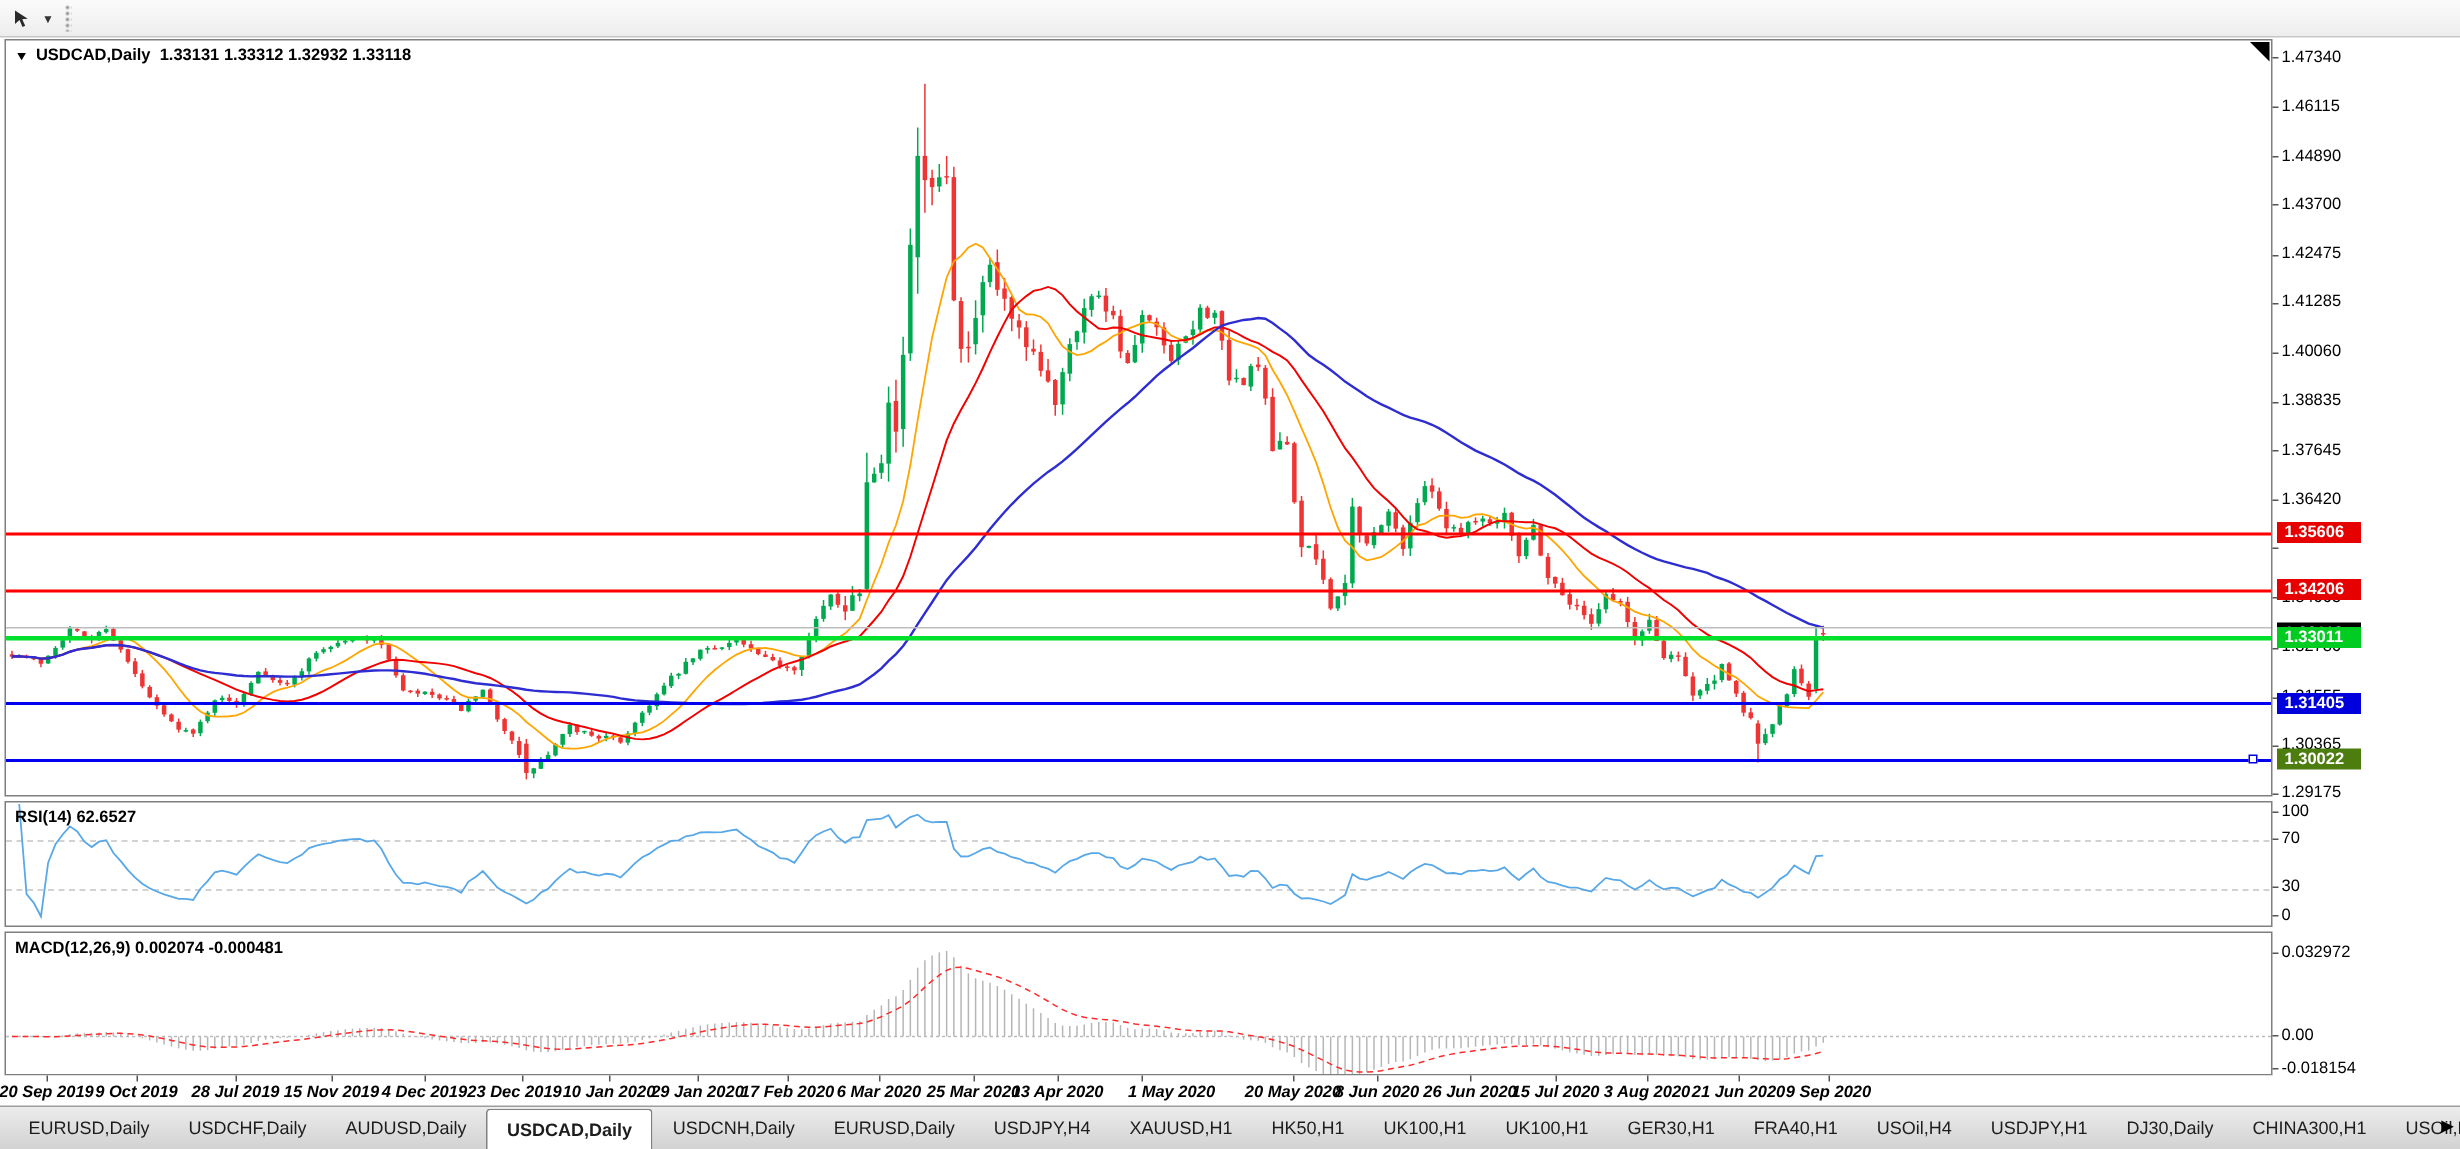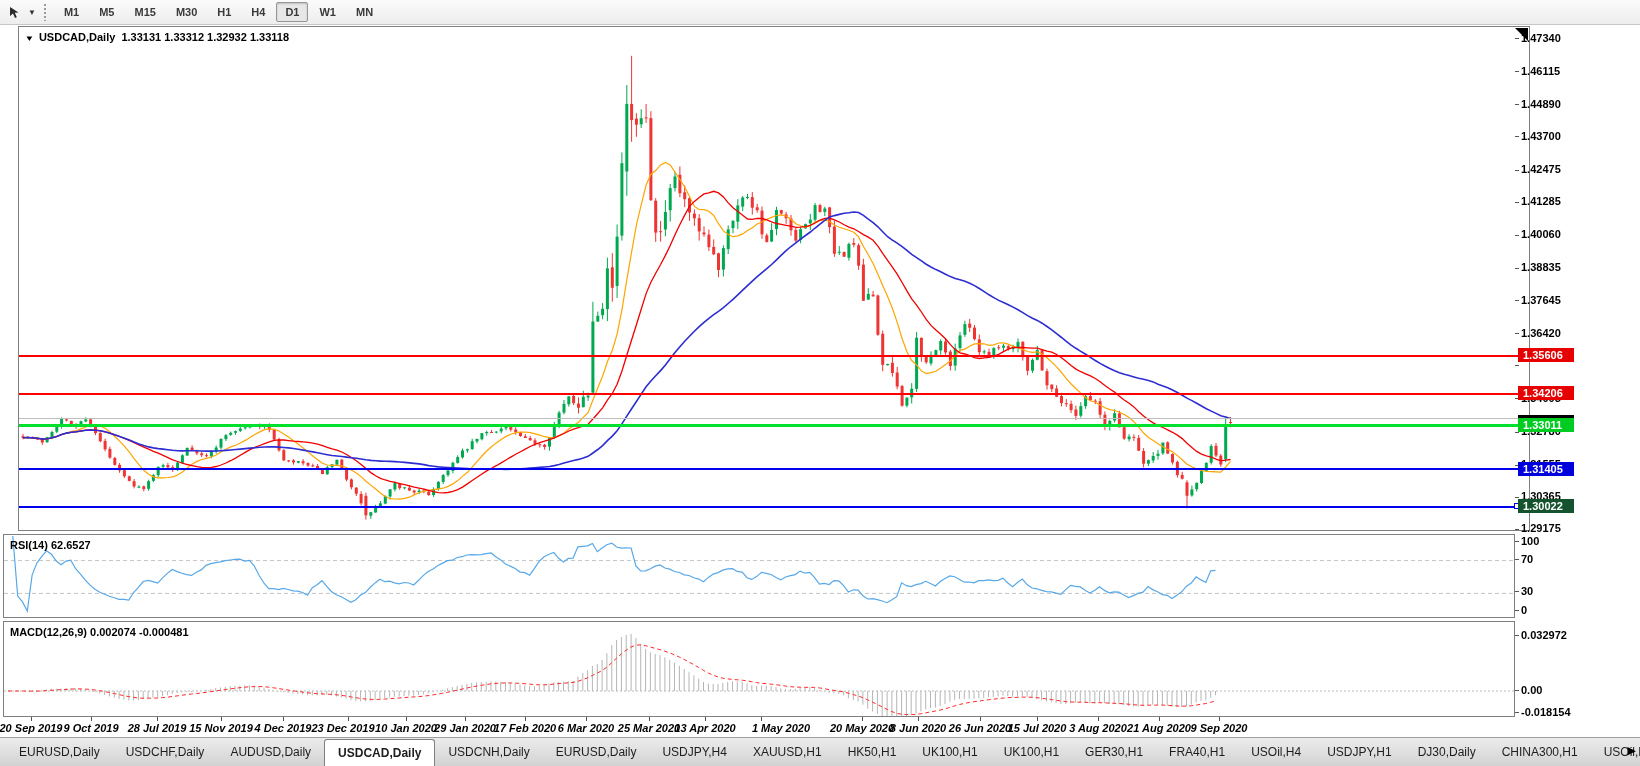--- a/index.html
+++ b/index.html
@@ -16,34 +16,34 @@
   .grip { width:5px; height:18px; margin:0 6px 0 4px;
     background-image:radial-gradient(#9a9a9a 1px, transparent 1.2px);
     background-size:4px 4px; }
   .tf-btn { font-size:11px; font-weight:bold; color:#3a3a3a; padding:3px 8px; margin:0 1px;
     border:1px solid transparent; border-radius:2px; background:transparent; cursor:default;
     font-family:"Liberation Sans", sans-serif; }
   .tf-btn.active { background:#e7e7e7; border-color:#969696; box-shadow:inset 0 1px 2px rgba(0,0,0,.18); }
 
   
   .pane { position:absolute; left:3px; width:1512px; background:#fff; border:1px solid #7f7f7f; }
-  #price-pane { top:26px;  height:505px;margin-left:15px; }
+  #price-pane { top:26px;  height:505px; }
   #rsi-pane   { top:534px; height:84px;  }
   #macd-pane  { top:621px; height:96px;  }
   .pane svg { position:absolute; left:0; top:0; }
   .pane-label { position:absolute; left:6px; top:4px; font-size:11px; font-weight:bold; color:#000; z-index:5; white-space:pre; }
   .title-caret { display:inline-block; font-size:9px; transform:scale(1.1,0.9); margin-right:5px; }
   .hline { position:absolute; left:0; width:1510px; z-index:3; }
   .shift-marker { position:absolute; right:1px; top:1px; width:0; height:0;
     border-top:13px solid #000; border-left:13px solid transparent; z-index:4; }
   .sel-handle { position:absolute; width:6px; height:6px; background:#fff; border:1px solid #0000dd; z-index:4; }
 
   
   .axis-col { position:absolute; left:1515px; top:26px; width:125px; height:691px; }
-  .tick-label { position:absolute; left:6px; font-size:11px; font-weight:bold; color:#000; white-space:nowrap; }
+  .tick-label { position:absolute; left:6px; font-size:11px; font-weight:normal; color:#000; white-space:nowrap; }
   .tick-mark { position:absolute; left:0; width:4px; height:1px; background:#555; }
   .axis-flag { position:absolute; left:3px; height:14px; min-width:56px; padding:1px 4px 0 5px;
     font-size:11px; font-weight:bold; color:#fff; z-index:6; line-height:12px; }
 
   
   .date-axis { position:absolute; left:3px; top:717px; width:1512px; height:20px; background:#fff; }
   .date-label { position:absolute; top:5px; transform:translateX(-50%); font-size:11px; font-weight:bold; color:#000; white-space:nowrap;font-style:italic; }
   .date-tick { position:absolute; top:0; width:1px; height:4px; background:#555; }
 
   
@@ -62,31 +62,20 @@
 <div class="screen">
 
   <div class="toolbar">
     <div class="tool-icon">
       <svg width="15" height="15" viewBox="0 0 15 15">
           <path d="M2 2 L2 11 L5 8.4 L7 13 L8.8 12.2 L6.8 7.8 L10.5 7.5 Z" fill="#2b2b2b"></path>
         </svg>
     </div>
     <span class="caret">▼</span>
     <div class="grip"></div>
-    <div id="tf-buttons" style="display:flex;">
-        <button class="tf-btn">M1</button>
-        <button class="tf-btn">M5</button>
-        <button class="tf-btn">M15</button>
-        <button class="tf-btn">M30</button>
-        <button class="tf-btn">H1</button>
-        <button class="tf-btn">H4</button>
-        <button class="tf-btn active">D1</button>
-        <button class="tf-btn">W1</button>
-        <button class="tf-btn">MN</button>
-      </div>
   </div>
 
   <div class="pane" id="price-pane">
     <div class="pane-label"><span class="title-caret">▼</span><span>USDCAD,Daily  1.33131 1.33312 1.32932 1.33118</span></div>
     <div class="shift-marker"></div>
     <div id="price-svg-holder">
         <svg width="1510" height="503">
           <line x1="4.0" y1="406.9" x2="4.0" y2="412.4" stroke="#ef3434" stroke-width="1"></line>
           <rect x="2.5" y="409.2" width="3" height="1.6" fill="#ef3434"></rect>
           <line x1="8.8" y1="409.1" x2="8.8" y2="411.4" stroke="#00a94f" stroke-width="1"></line>
@@ -908,21 +897,21 @@
         <div class="tick-label" style="top:432.1px">1.31555</div>
       <div class="tick-mark" style="top:470.8px"></div>
         <div class="tick-label" style="top:464.3px">1.30365</div>
       <div class="tick-mark" style="top:502.9px"></div>
         <div class="tick-label" style="top:496.4px">1.29175</div>
       <div class="axis-flag" style="top:389.4px;background:#000000">1.33118</div>
       <div class="axis-flag" style="top:322.1px;background:#e60000">1.35606</div>
       <div class="axis-flag" style="top:360.0px;background:#e60000">1.34206</div>
       <div class="axis-flag" style="top:392.3px;background:#00cc22">1.33011</div>
       <div class="axis-flag" style="top:435.7px;background:#0000dd">1.31405</div>
-      <div class="axis-flag" style="top:473.1px;background:#14532d">1.30022</div>
+      <div class="axis-flag" style="top:473.1px;background:#4d7c0f">1.30022</div>
       <div class="tick-mark" style="top:515.0px"></div>
         <div class="tick-label" style="top:509.0px">100</div>
       <div class="tick-mark" style="top:532.6px"></div>
         <div class="tick-label" style="top:526.6px">70</div>
       <div class="tick-mark" style="top:565.4px"></div>
         <div class="tick-label" style="top:559.4px">30</div>
       <div class="tick-mark" style="top:584.0px"></div>
         <div class="tick-label" style="top:578.0px">0</div>
       <div class="tick-mark" style="top:609px"></div>
         <div class="tick-label" style="top:603px">0.032972</div>
@@ -963,21 +952,21 @@
      <div class="date-label" style="left:859px">20 May 2020</div>
       <div class="date-tick" style="left:915px"></div>
      <div class="date-label" style="left:915px">8 Jun 2020</div>
       <div class="date-tick" style="left:977px"></div>
      <div class="date-label" style="left:977px">26 Jun 2020</div>
       <div class="date-tick" style="left:1034px"></div>
      <div class="date-label" style="left:1034px">15 Jul 2020</div>
       <div class="date-tick" style="left:1095px"></div>
      <div class="date-label" style="left:1095px">3 Aug 2020</div>
       <div class="date-tick" style="left:1156px"></div>
-     <div class="date-label" style="left:1156px">21 Aug 2020</div>
+     <div class="date-label" style="left:1156px">21 Jun 2020</div>
       <div class="date-tick" style="left:1216px"></div>
      <div class="date-label" style="left:1216px">9 Sep 2020</div>
     </div>
 
   <div class="tabbar" id="tabbar">
       <div class="tab">EURUSD,Daily</div>
       <div class="tab-sep"></div>
       <div class="tab">USDCHF,Daily</div>
       <div class="tab-sep"></div>
       <div class="tab">AUDUSD,Daily</div>

